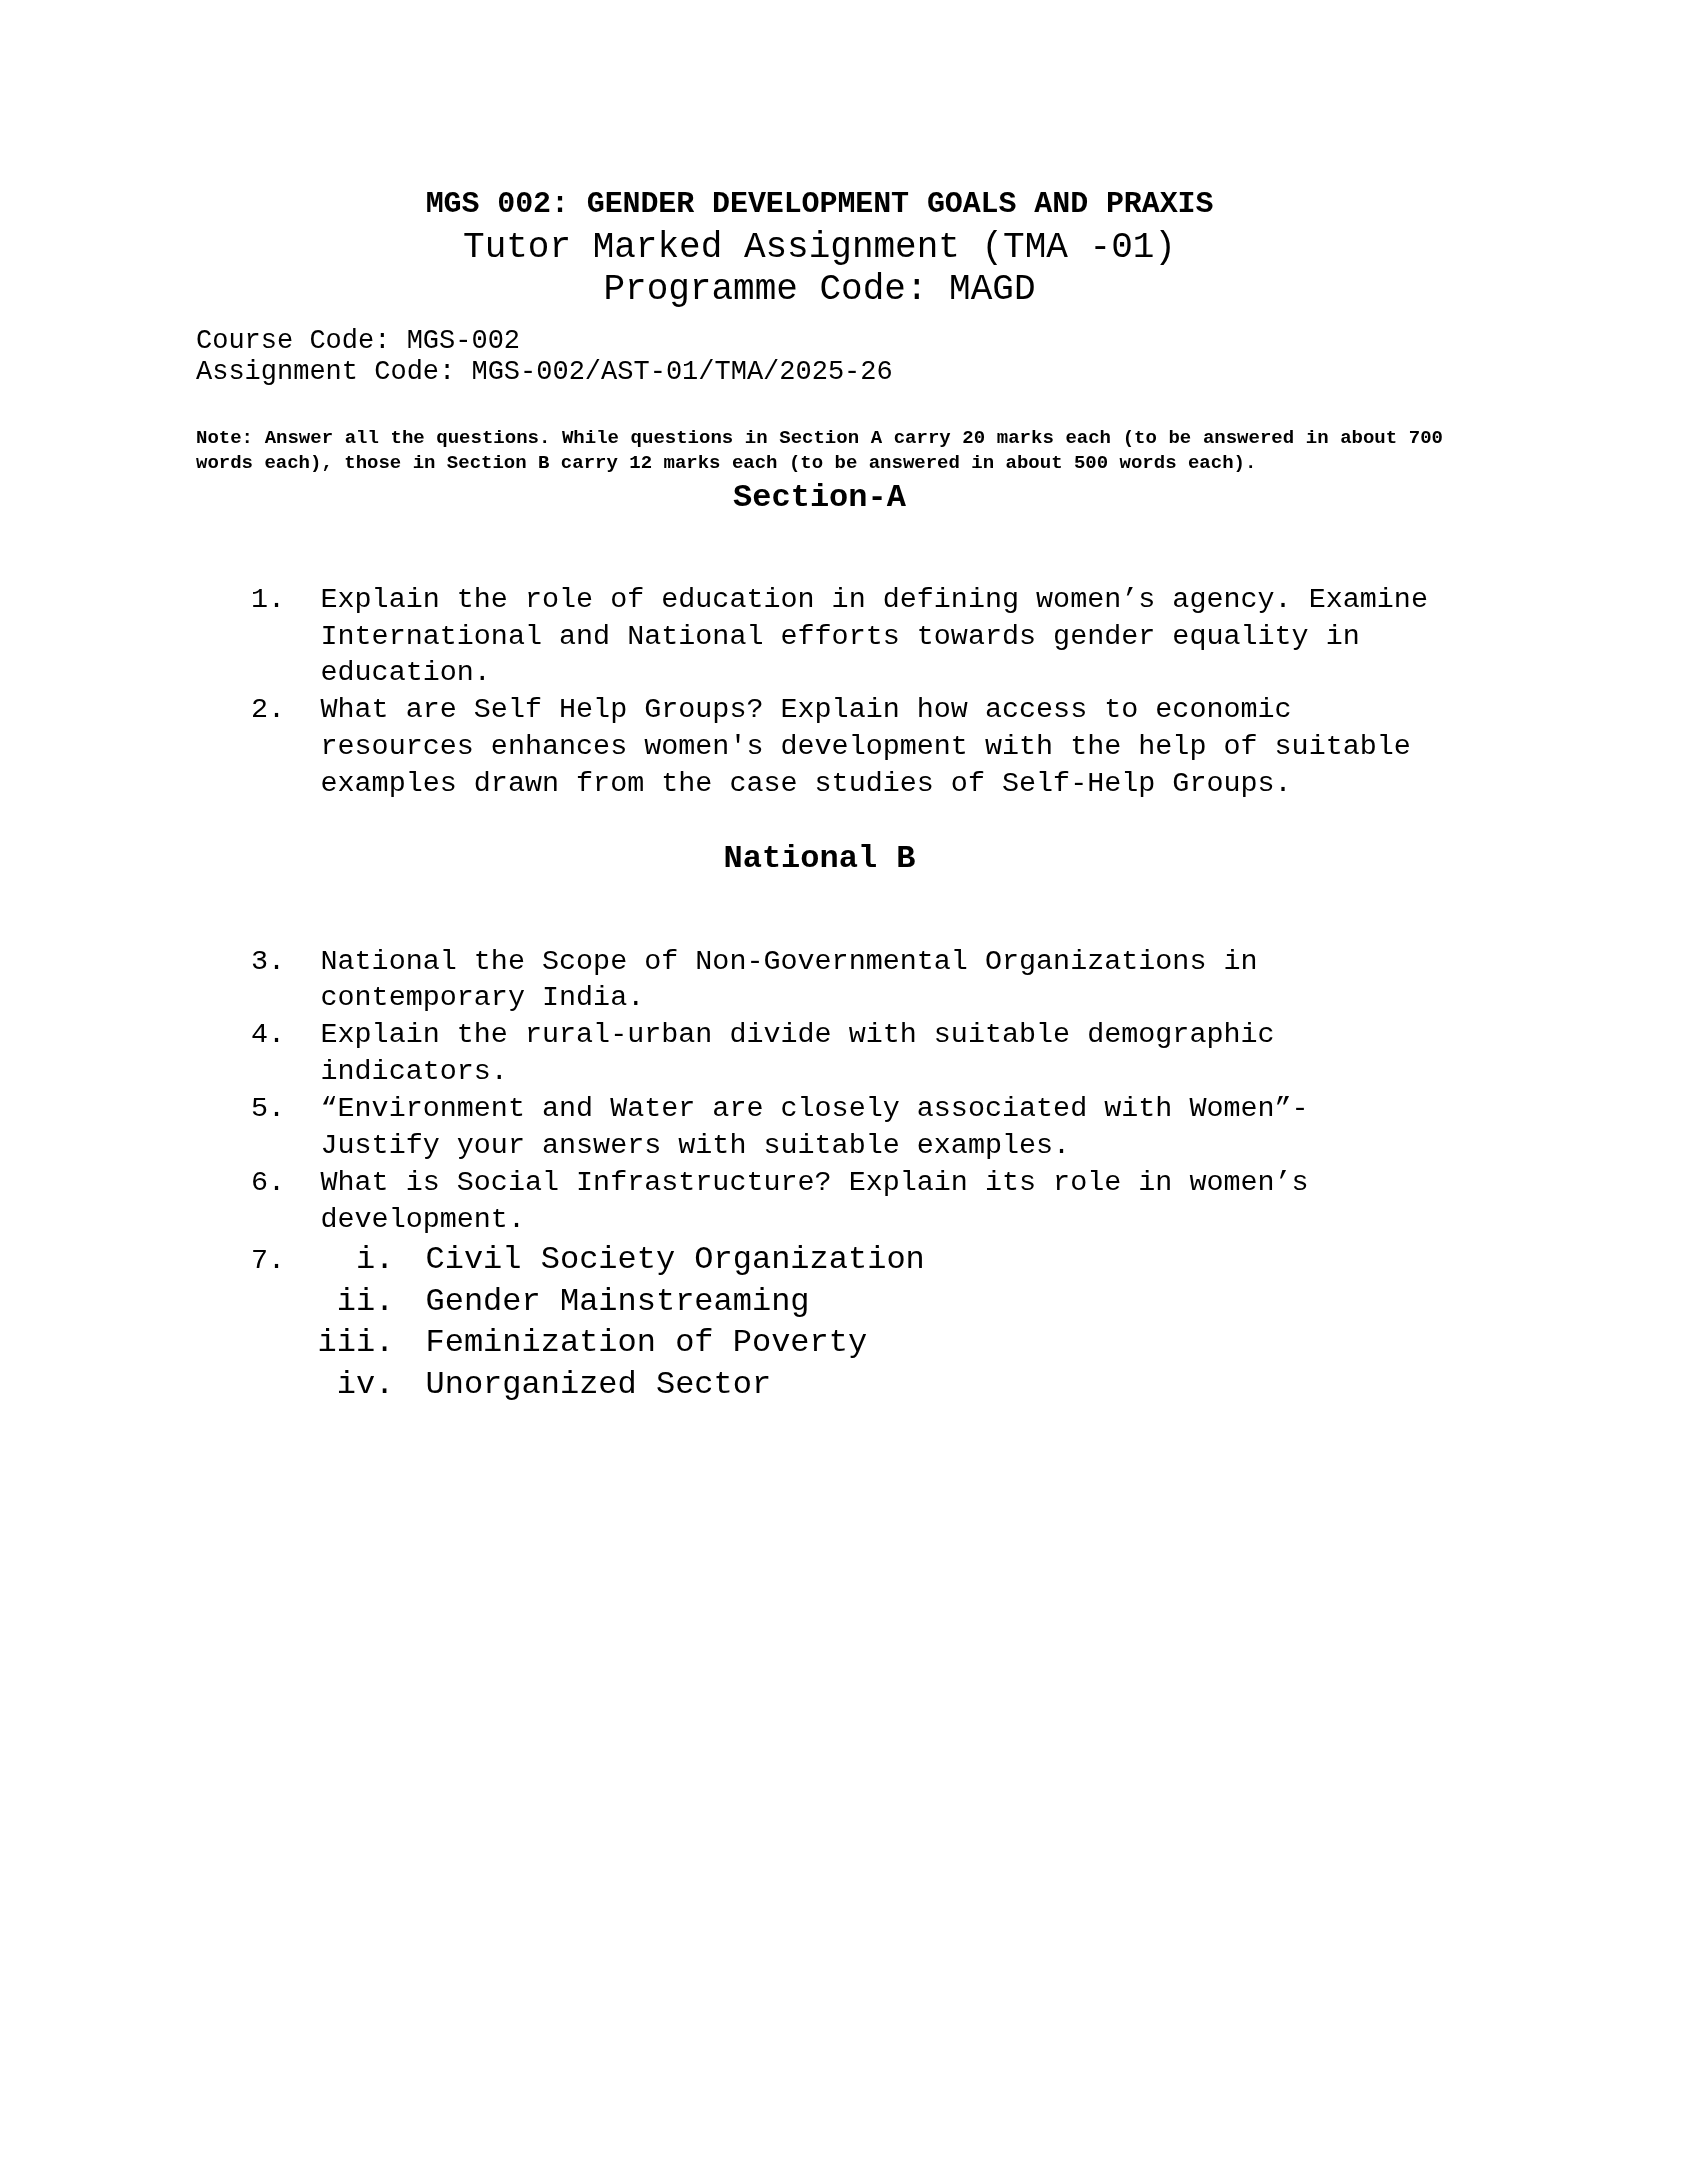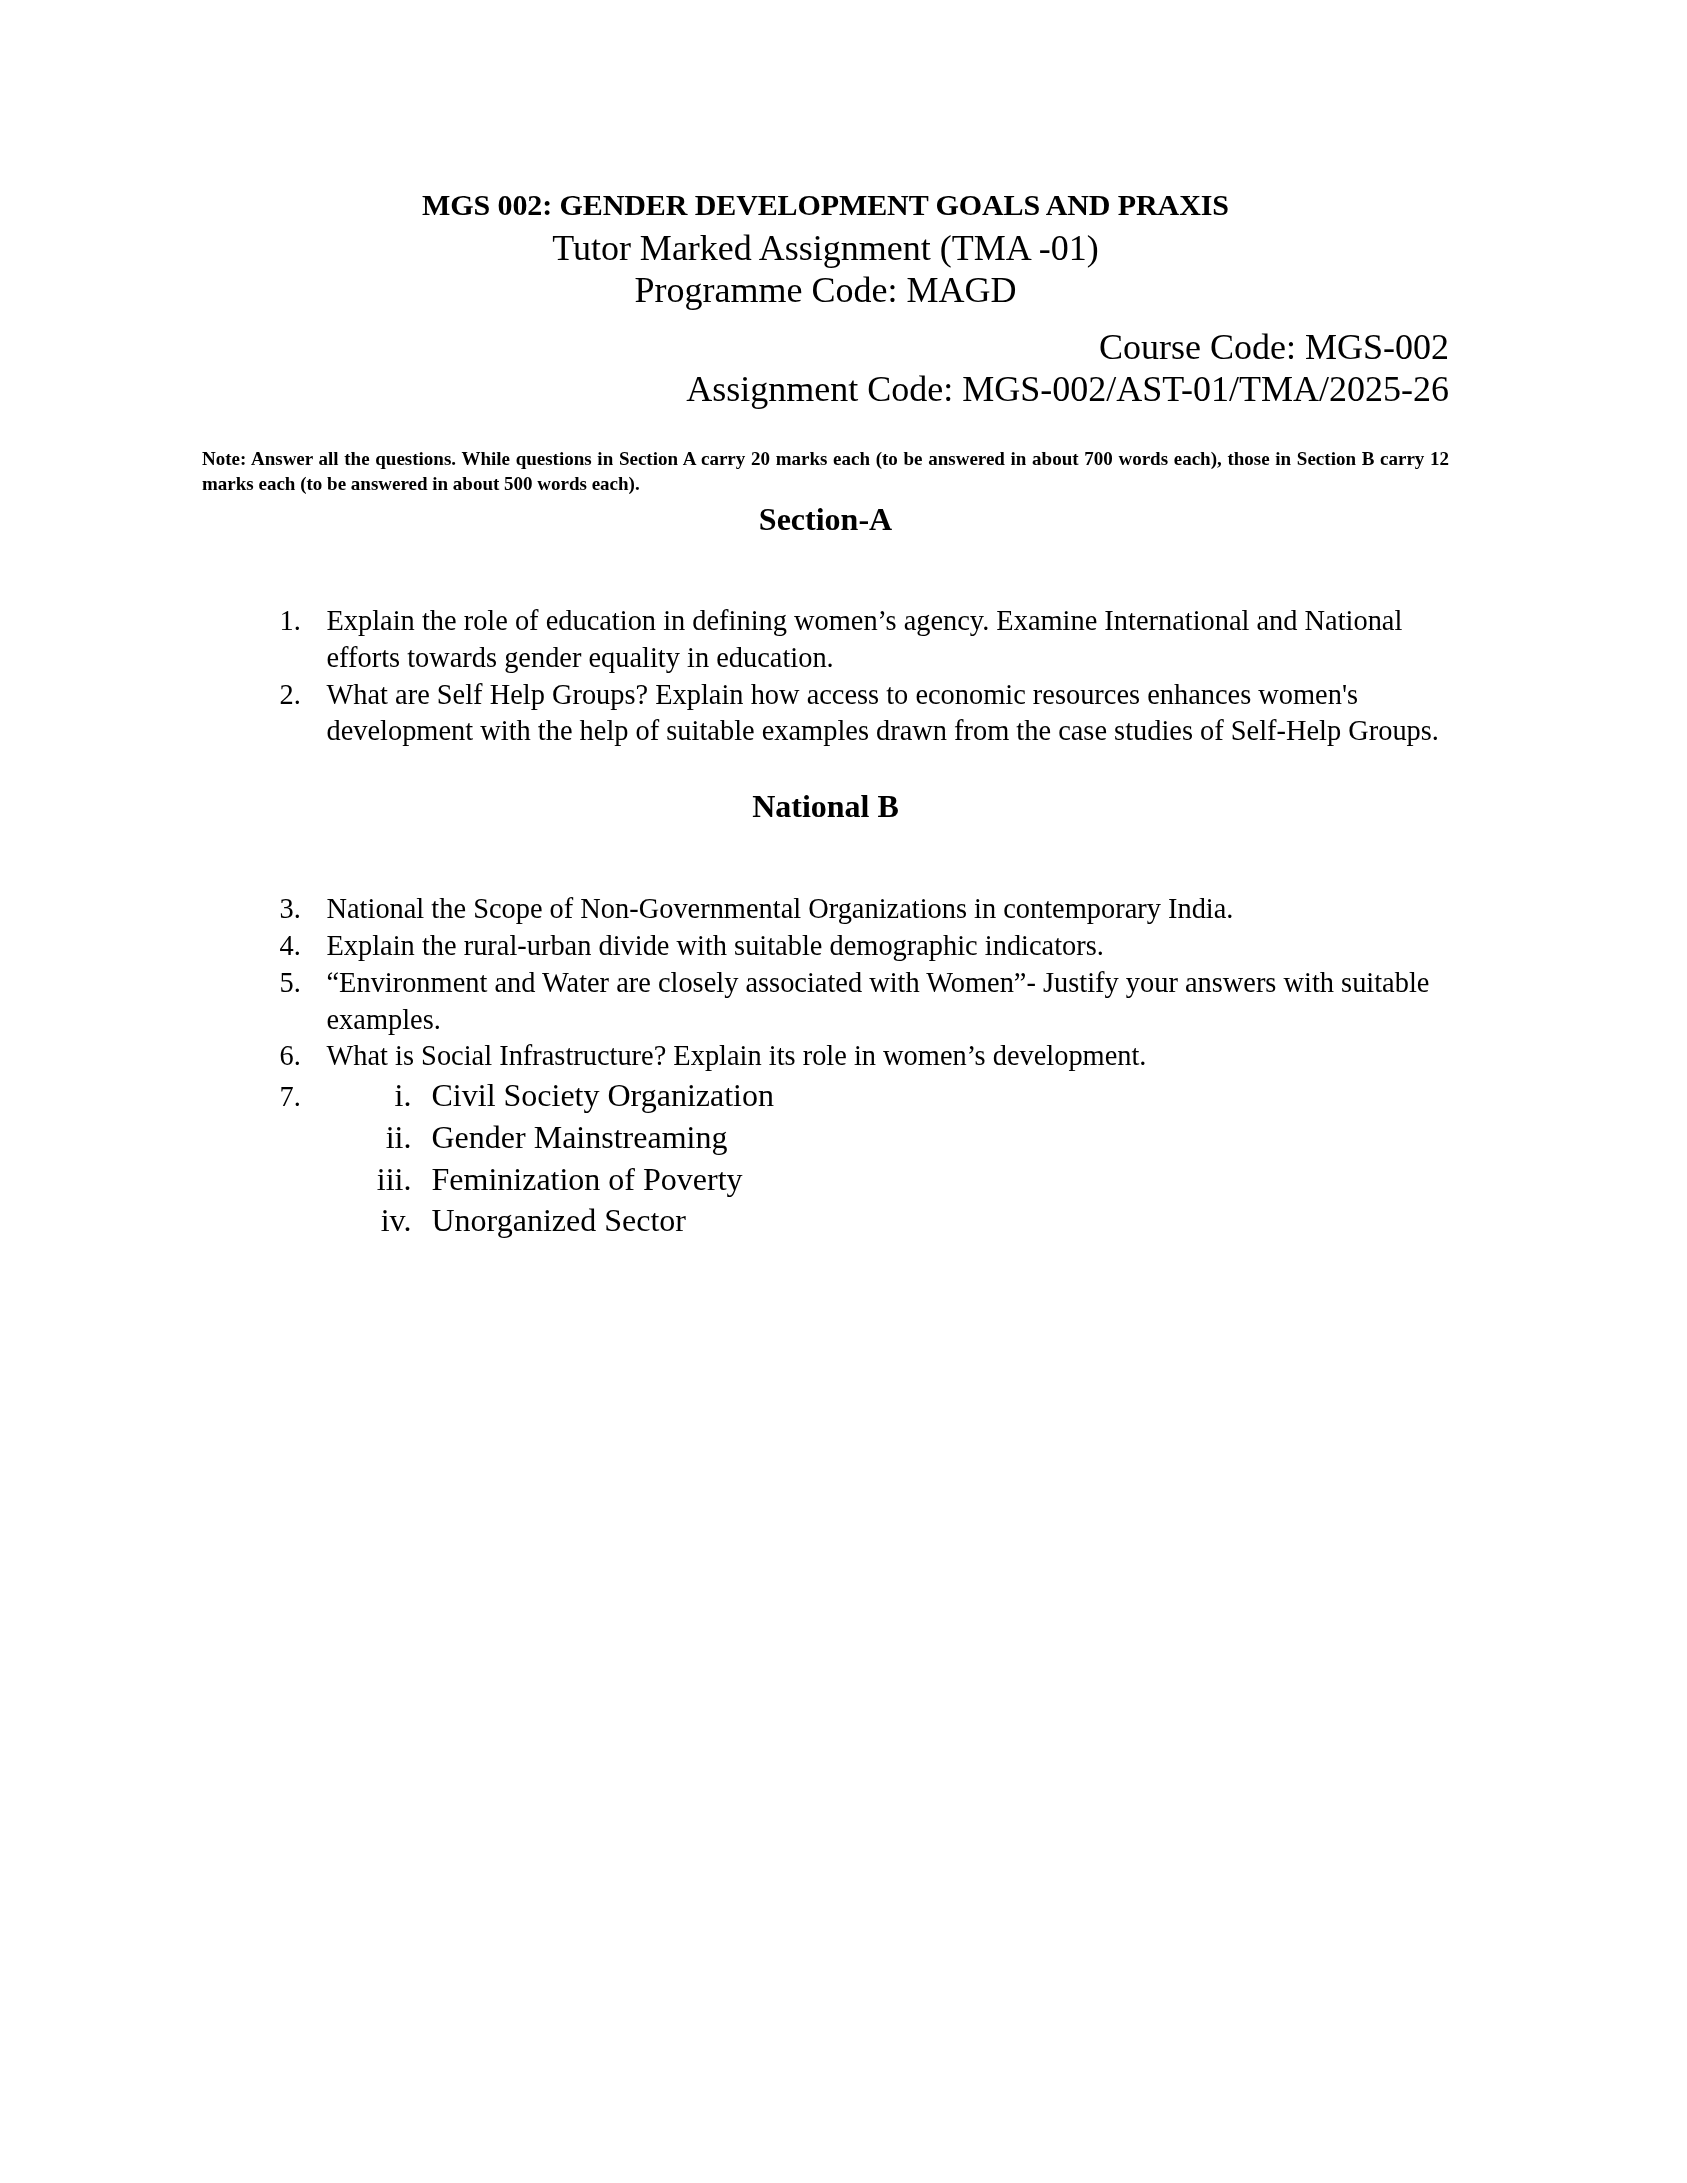--- a/index.html
+++ b/index.html
@@ -20,23 +20,24 @@
     height: 2183px;
     background: #ffffff;
     margin: 0 auto;
     overflow: hidden;
     box-sizing: border-box;
   }
 
   
   .content {
     position: absolute;
-    left: 202px;
+    left: 196px;
     top: 0;
     width: 1247px;
+    font-family: Liberation Mono, monospace;
   }
 
   
   .doc-title {
     text-align: center;
     font-weight: bold;
     font-size: 30px;
     line-height: 1.12;
     margin: 0;
     padding-top: 188px;
@@ -48,22 +49,21 @@
     font-size: 36px;
     line-height: 1.17;
     margin: 0;
   }
 
   .subtitle-line.first {
     margin-top: 5.3px;
   }
 
   .code-line {
-    text-align: right;
-    font-size: 36px;
+    font-size: 27px;
     line-height: 1.17;
     margin: 0;
   }
 
   .code-line.course {
     margin-top: 14.6px;
   }
 
   
   .note {

